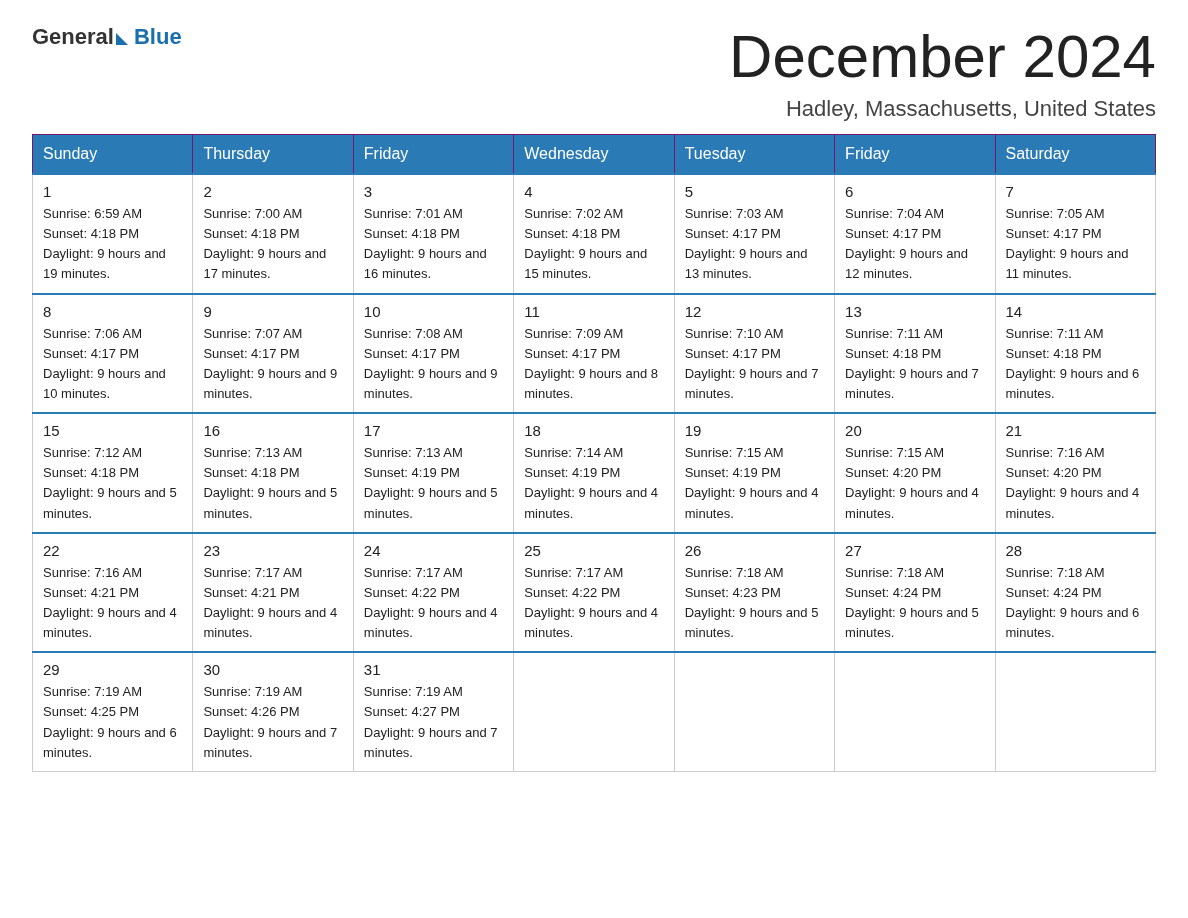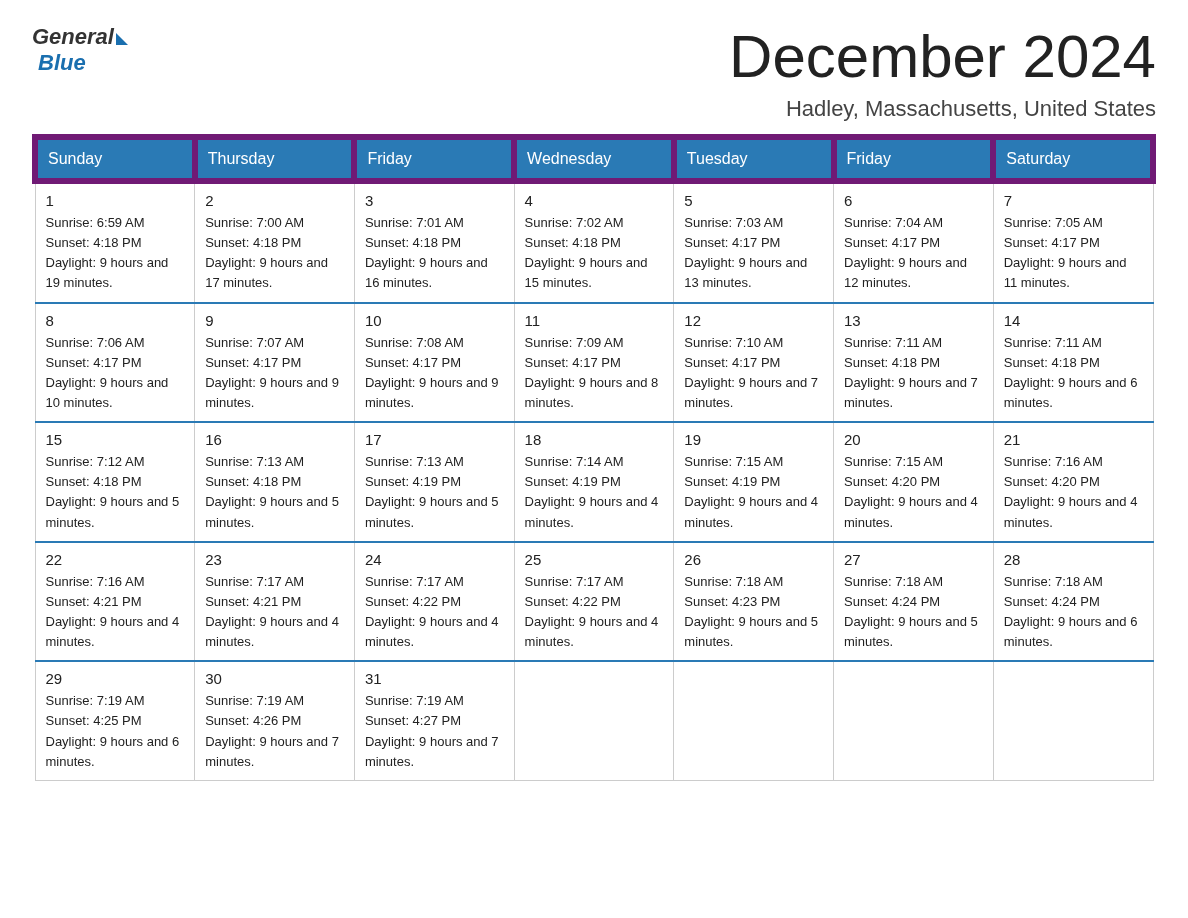--- a/index.html
+++ b/index.html
@@ -25,22 +25,21 @@
       width: 0;
       height: 0;
       border-left: 12px solid #1a6faf;
       border-top: 12px solid transparent;
       border-bottom: 0px solid transparent;
       margin-left: 2px;
       margin-top: 4px;
     }
     .logo-wrapper {
       display: flex;
-      flex-direction: column;
-      font-style: italic;
+      flex-direction: row;
     }
     .logo-line1 {
       display: flex;
       align-items: center;
     }
     .logo-line2 {
       font-size: 22px;
       font-weight: bold;
       color: #1a6faf;
       margin-left: 6px;
@@ -64,21 +63,21 @@
       border-collapse: collapse;
       margin-top: 12px;
     }
     .calendar-table th {
       background-color: #2a7ab5;
       color: #fff;
       font-size: 16px;
       font-weight: normal;
       padding: 10px 10px;
       text-align: left;
-      border: 6px solid #701a75;
+      border: 1px solid #701a75;
     }
     .calendar-table td {
       vertical-align: top;
       padding: 8px 10px;
       font-size: 13px;
       color: #222;
       border: 1px solid #ccc;
       width: 14.28%;
       min-height: 100px;
       height: 110px;

